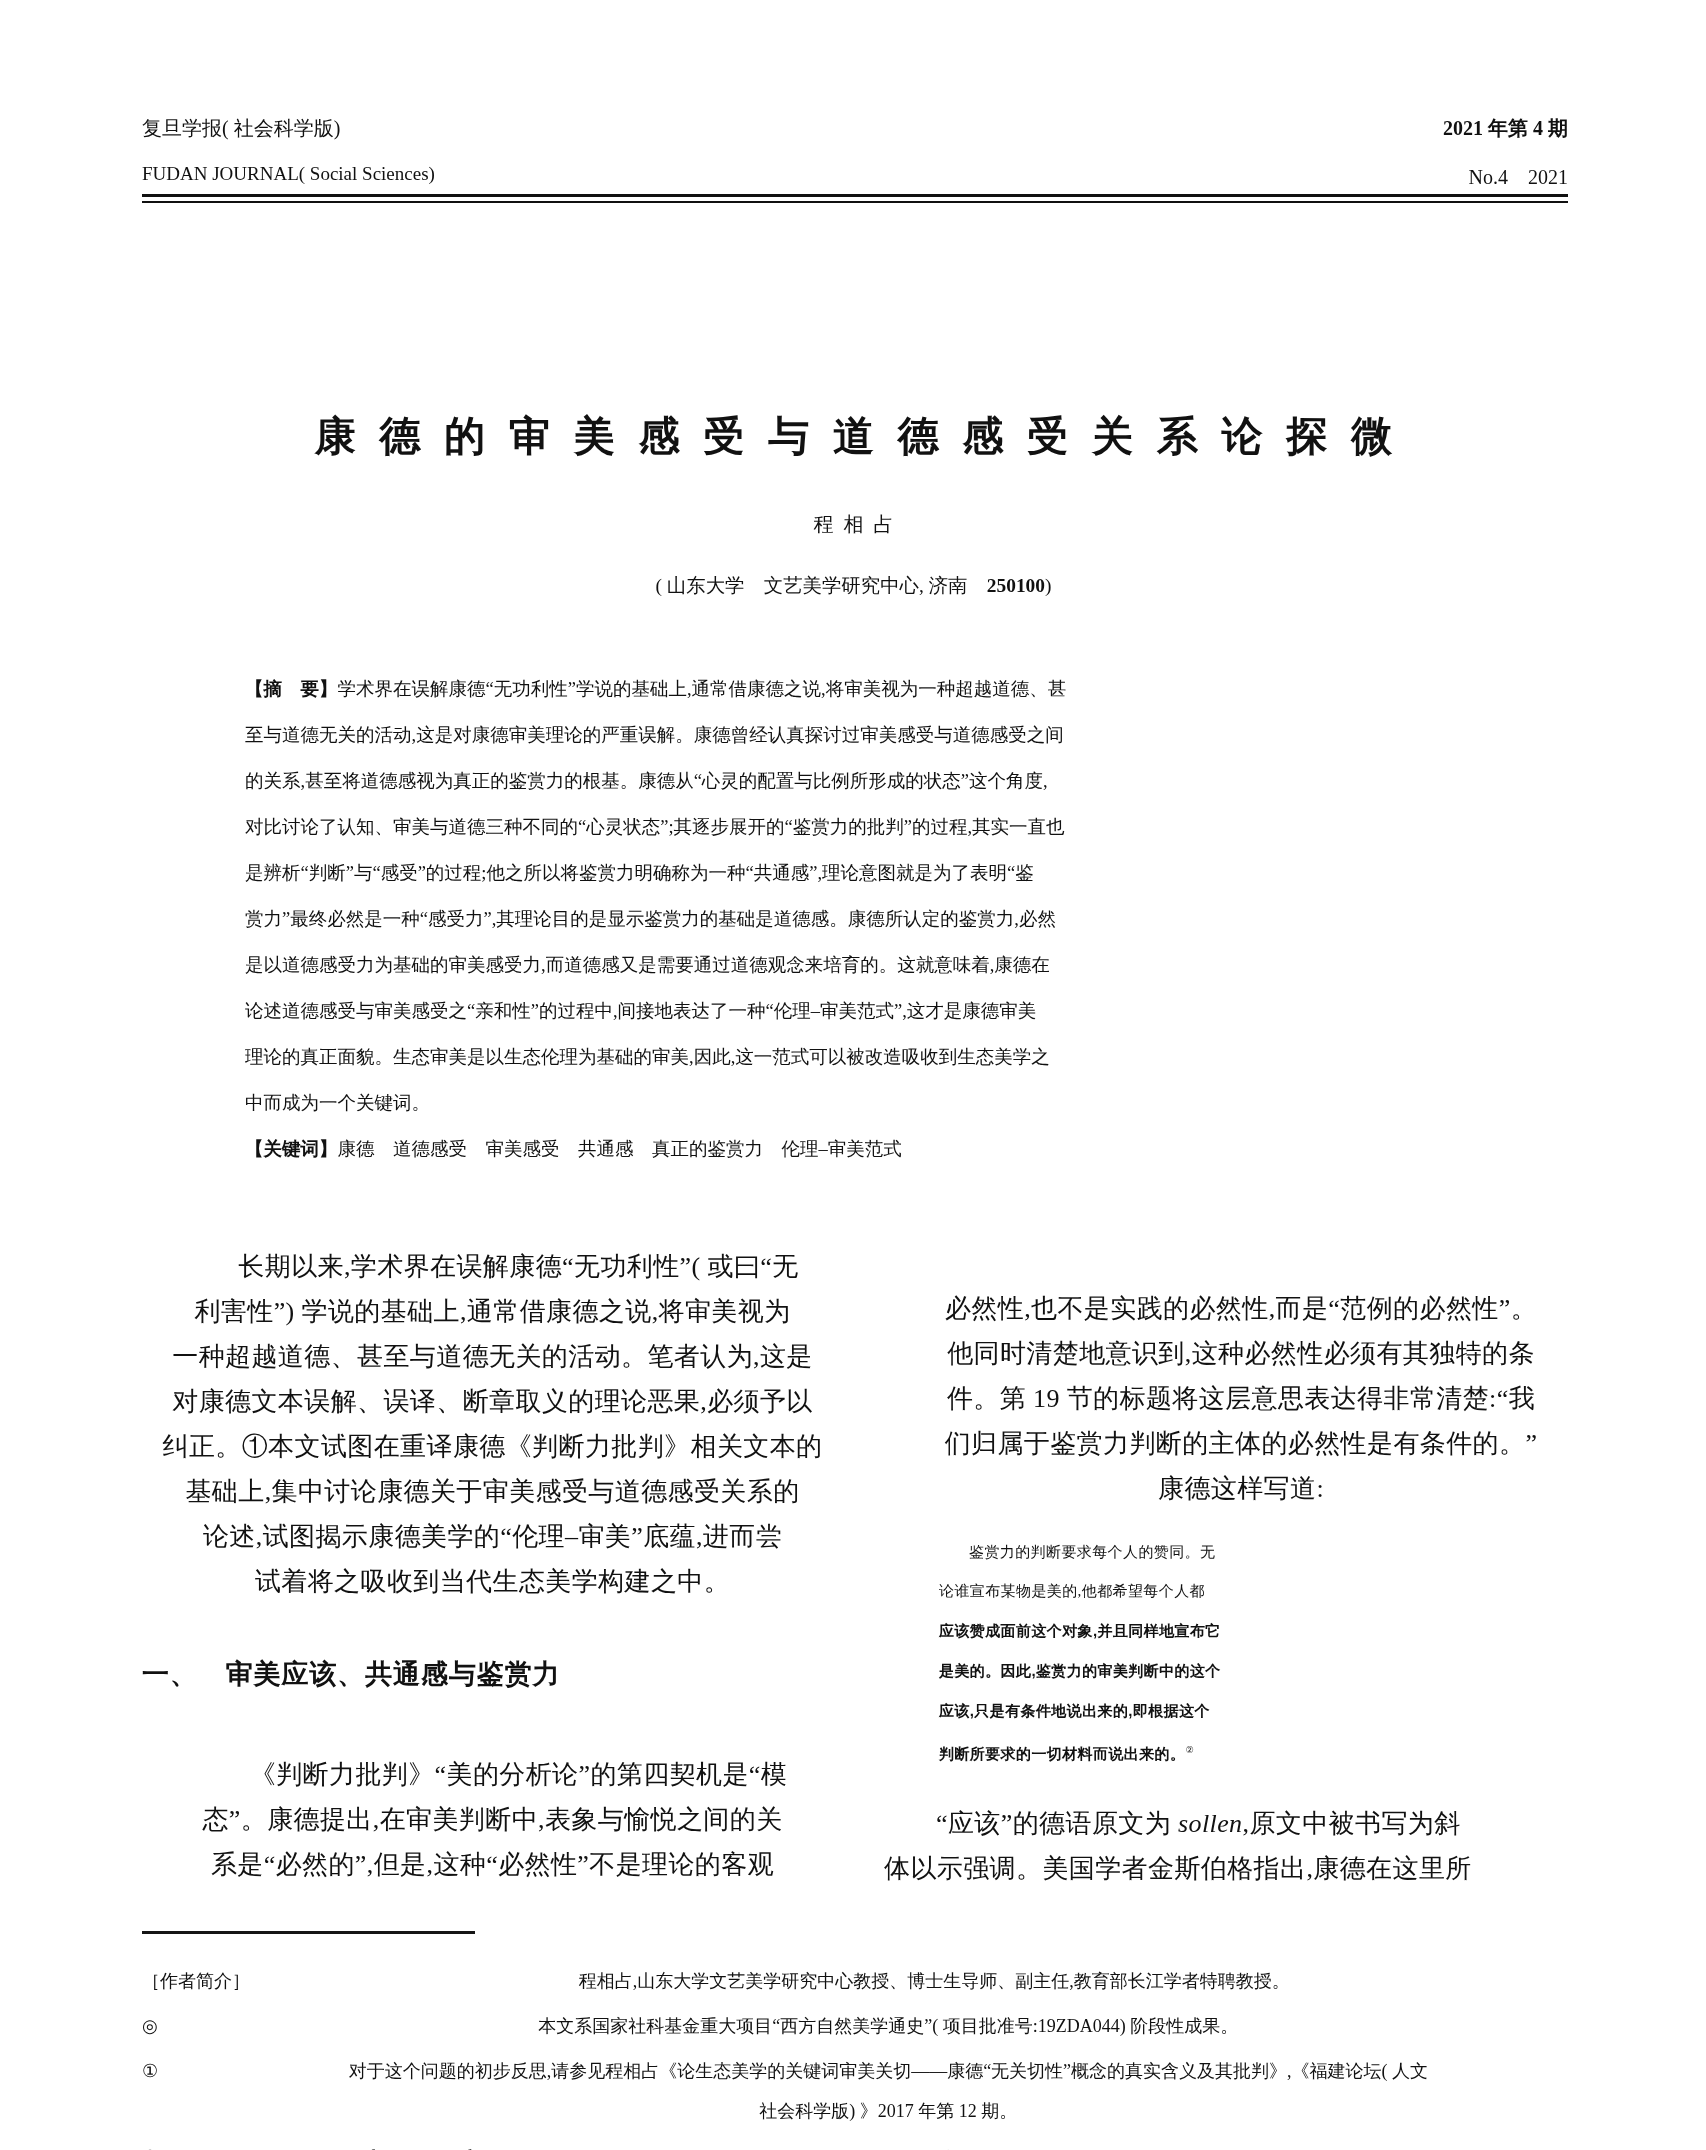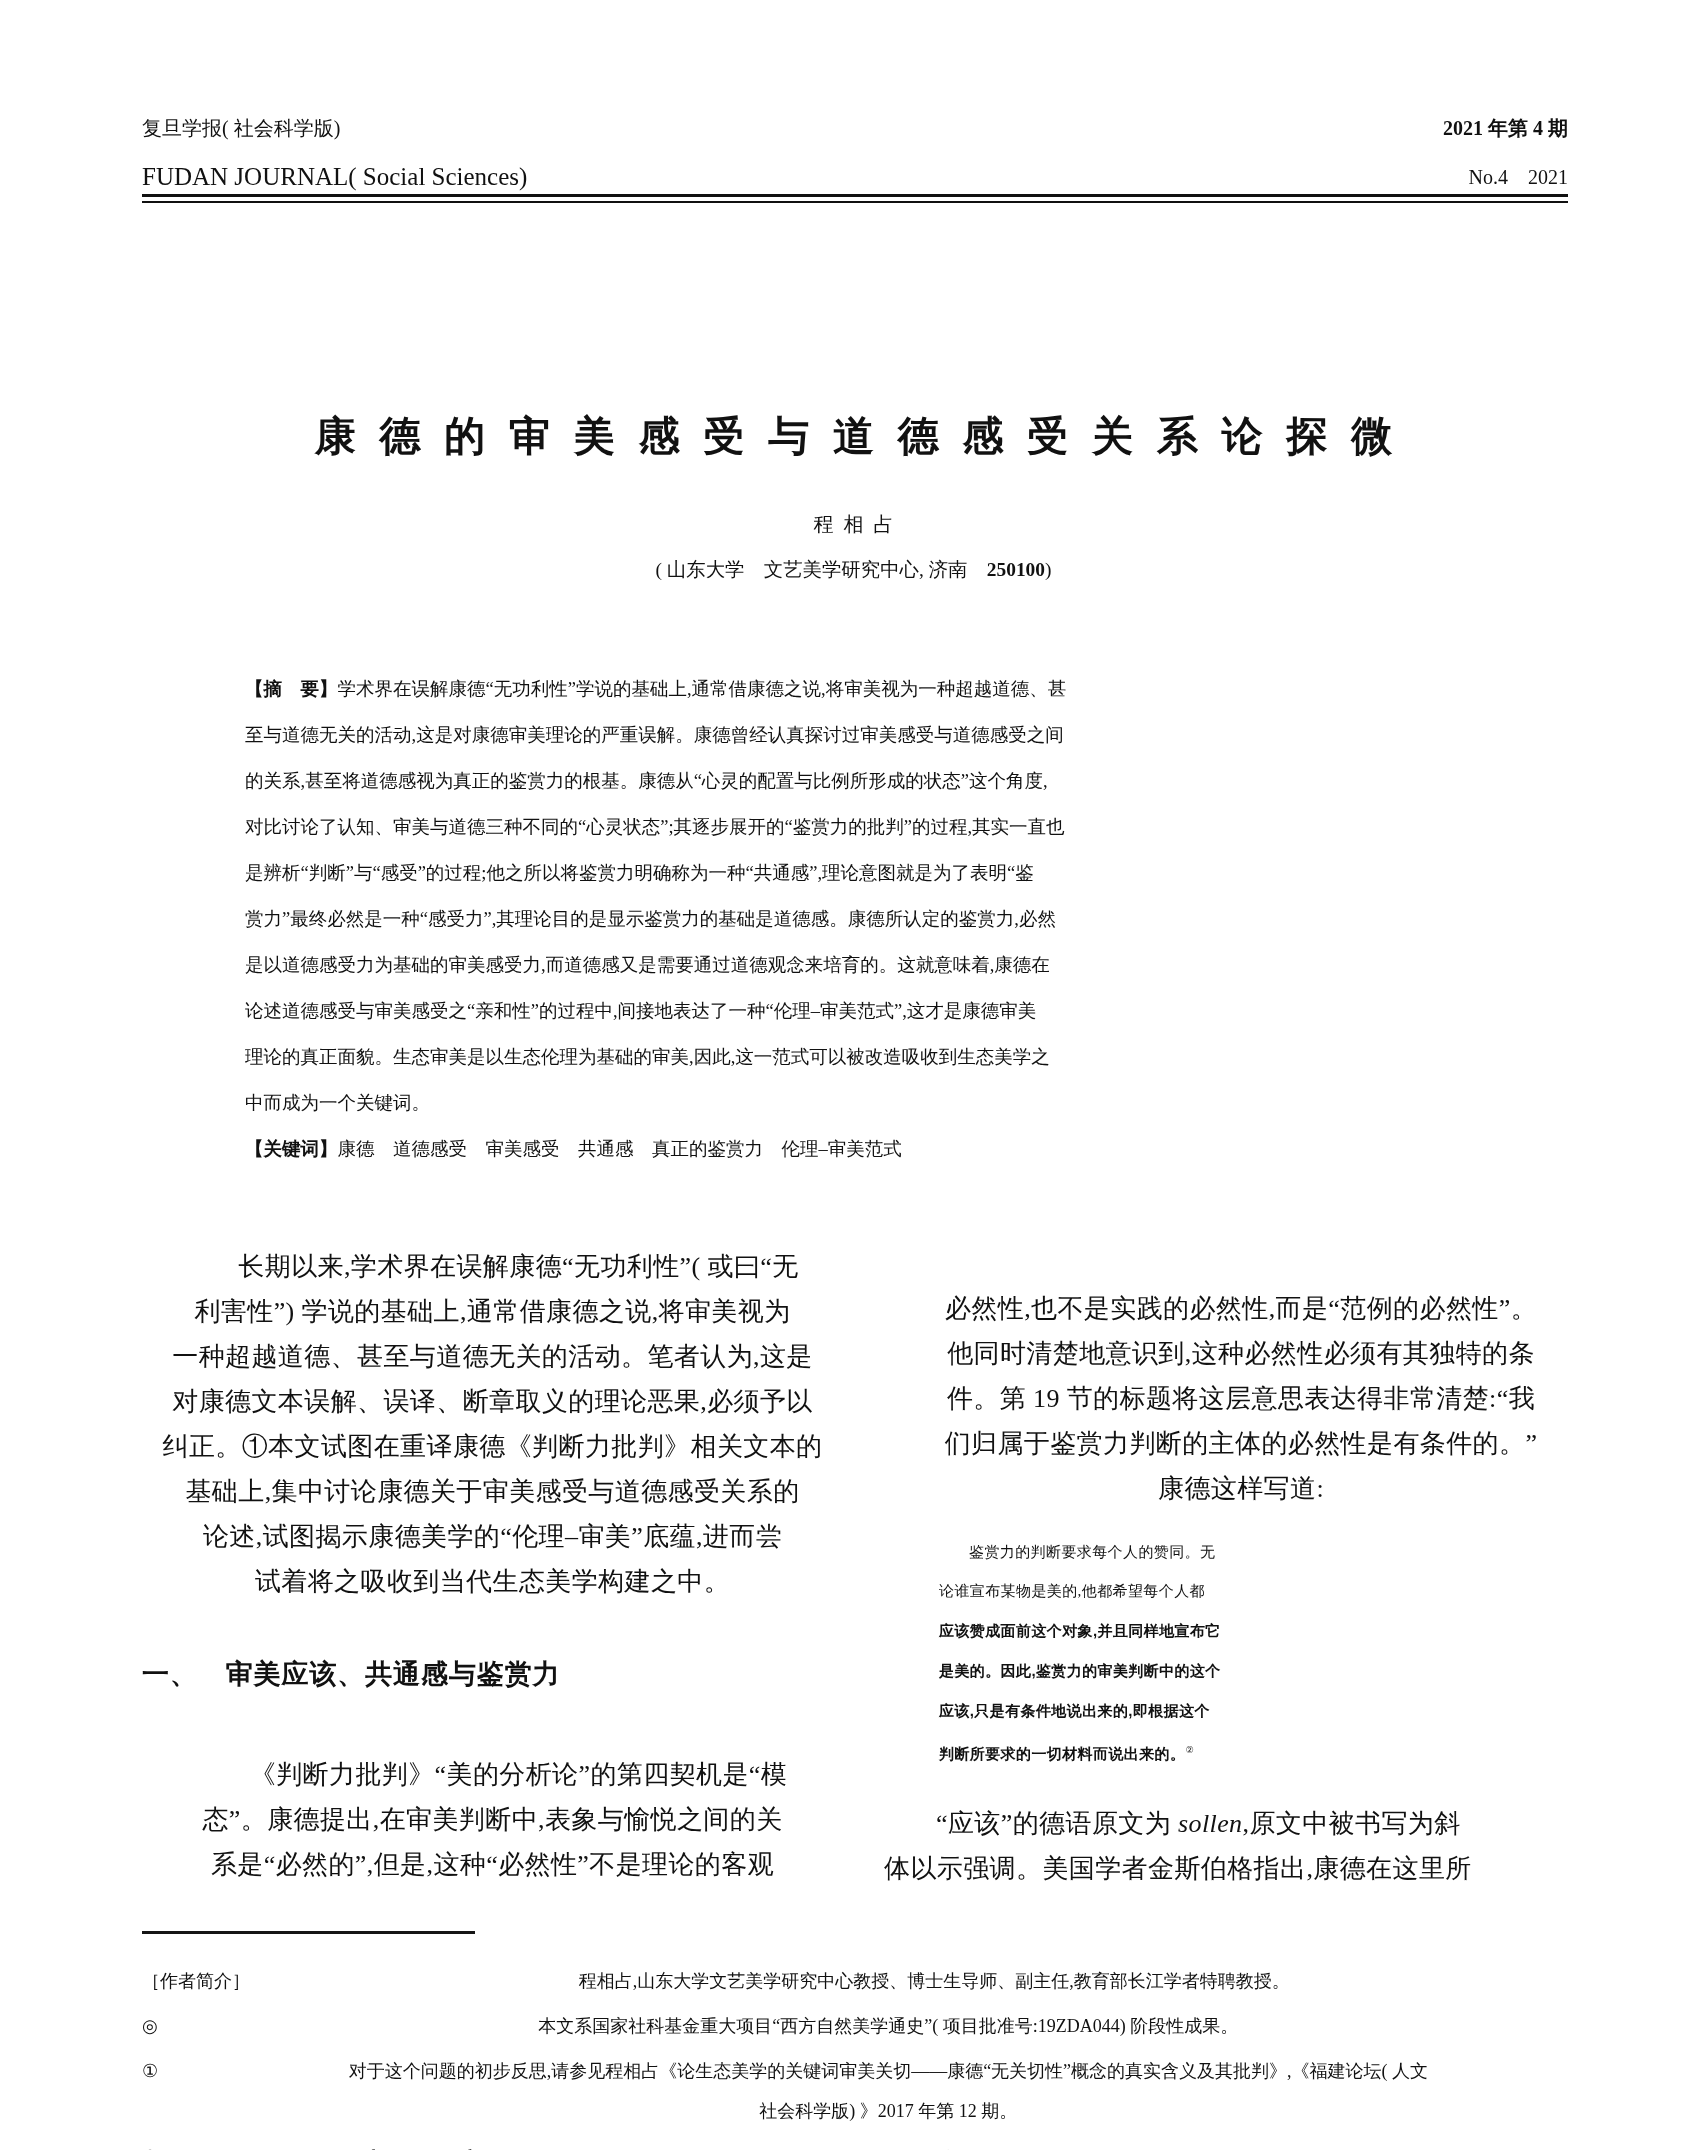--- a/index.html
+++ b/index.html
@@ -8,29 +8,29 @@
     width:1707px;height:2414px;
     background:#ffffff;
     font-family:"Liberation Serif","DejaVu Serif",serif;
     color:#111;
     overflow:hidden;
   }
   .abs{position:absolute;}
   .pre{white-space:pre-line;text-align:center;}
   
   .hdr-cn{top:115px;left:142px;font-size:20px;}
-  .hdr-en{top:163px;left:142px;font-size:25px;}
+  .hdr-en{top:163px;left:142px;font-size:19px;}
   .hdr-right{top:115px;right:139px;text-align:right;font-size:20px;font-weight:bold;}
   .hdr-right2{top:164px;right:139px;text-align:right;font-size:20px;}
   .rule1{top:194px;left:142px;right:139px;height:3px;background:#101010;}
   .rule2{top:201px;left:142px;right:139px;height:1.7px;background:#101010;}
   
   .title{top:382px;left:0;right:0;text-align:center;font-size:41px;font-weight:bold;letter-spacing:0.58em;text-indent:0.58em;}
   .author{top:511px;left:0;right:0;text-align:center;font-size:20px;letter-spacing:0.5em;text-indent:0.5em;}
-  .affil{top:556px;left:0;right:0;text-align:center;font-size:19.4px;}
+  .affil{top:572px;left:0;right:0;text-align:center;font-size:19.4px;}
   .affil .zip{font-weight:bold;}
   
   .abstract{top:666px;left:245px;width:1233px;font-size:18.5px;line-height:46px;text-align:justify;}
   .abstract .label{font-weight:bold;}
   .kw{margin-top:0;}
   .kw .label{font-weight:bold;}
   
   .col{top:1244px;font-size:26px;line-height:45px;letter-spacing:0.4px;}
   .col-left{left:142px;width:701px;}
   .col-right{left:884px;width:714px;margin-top:42px;}

